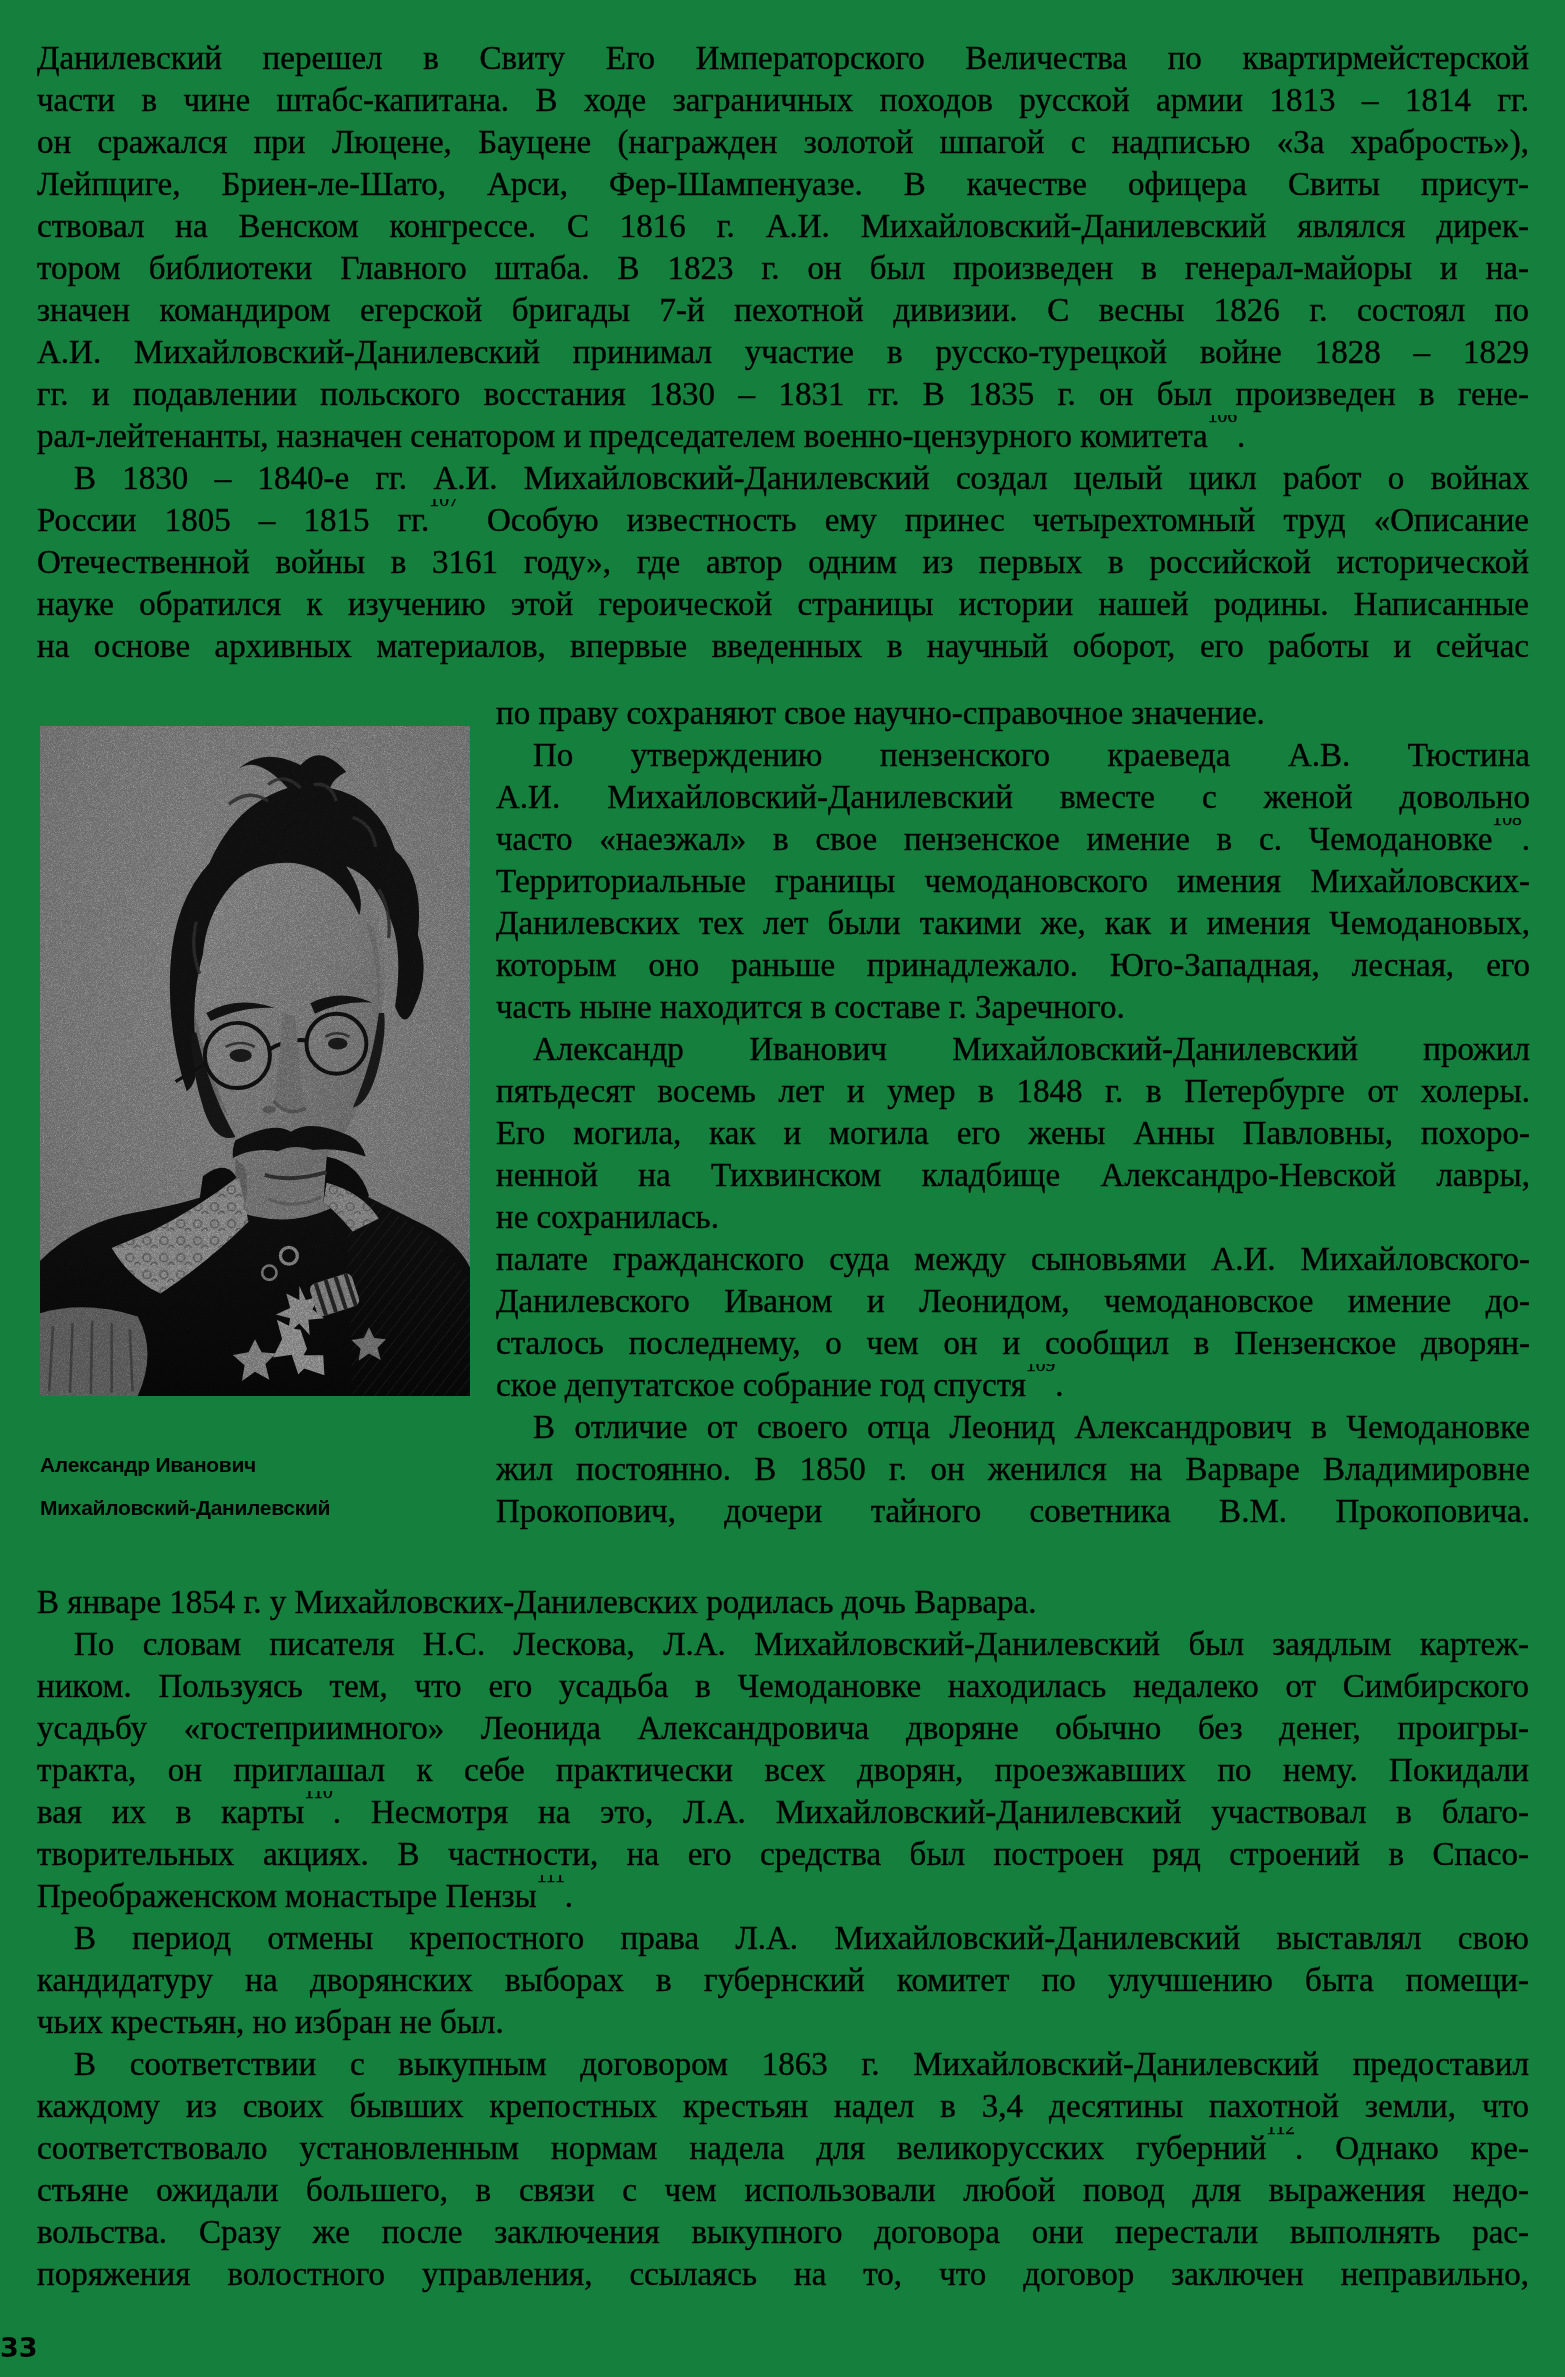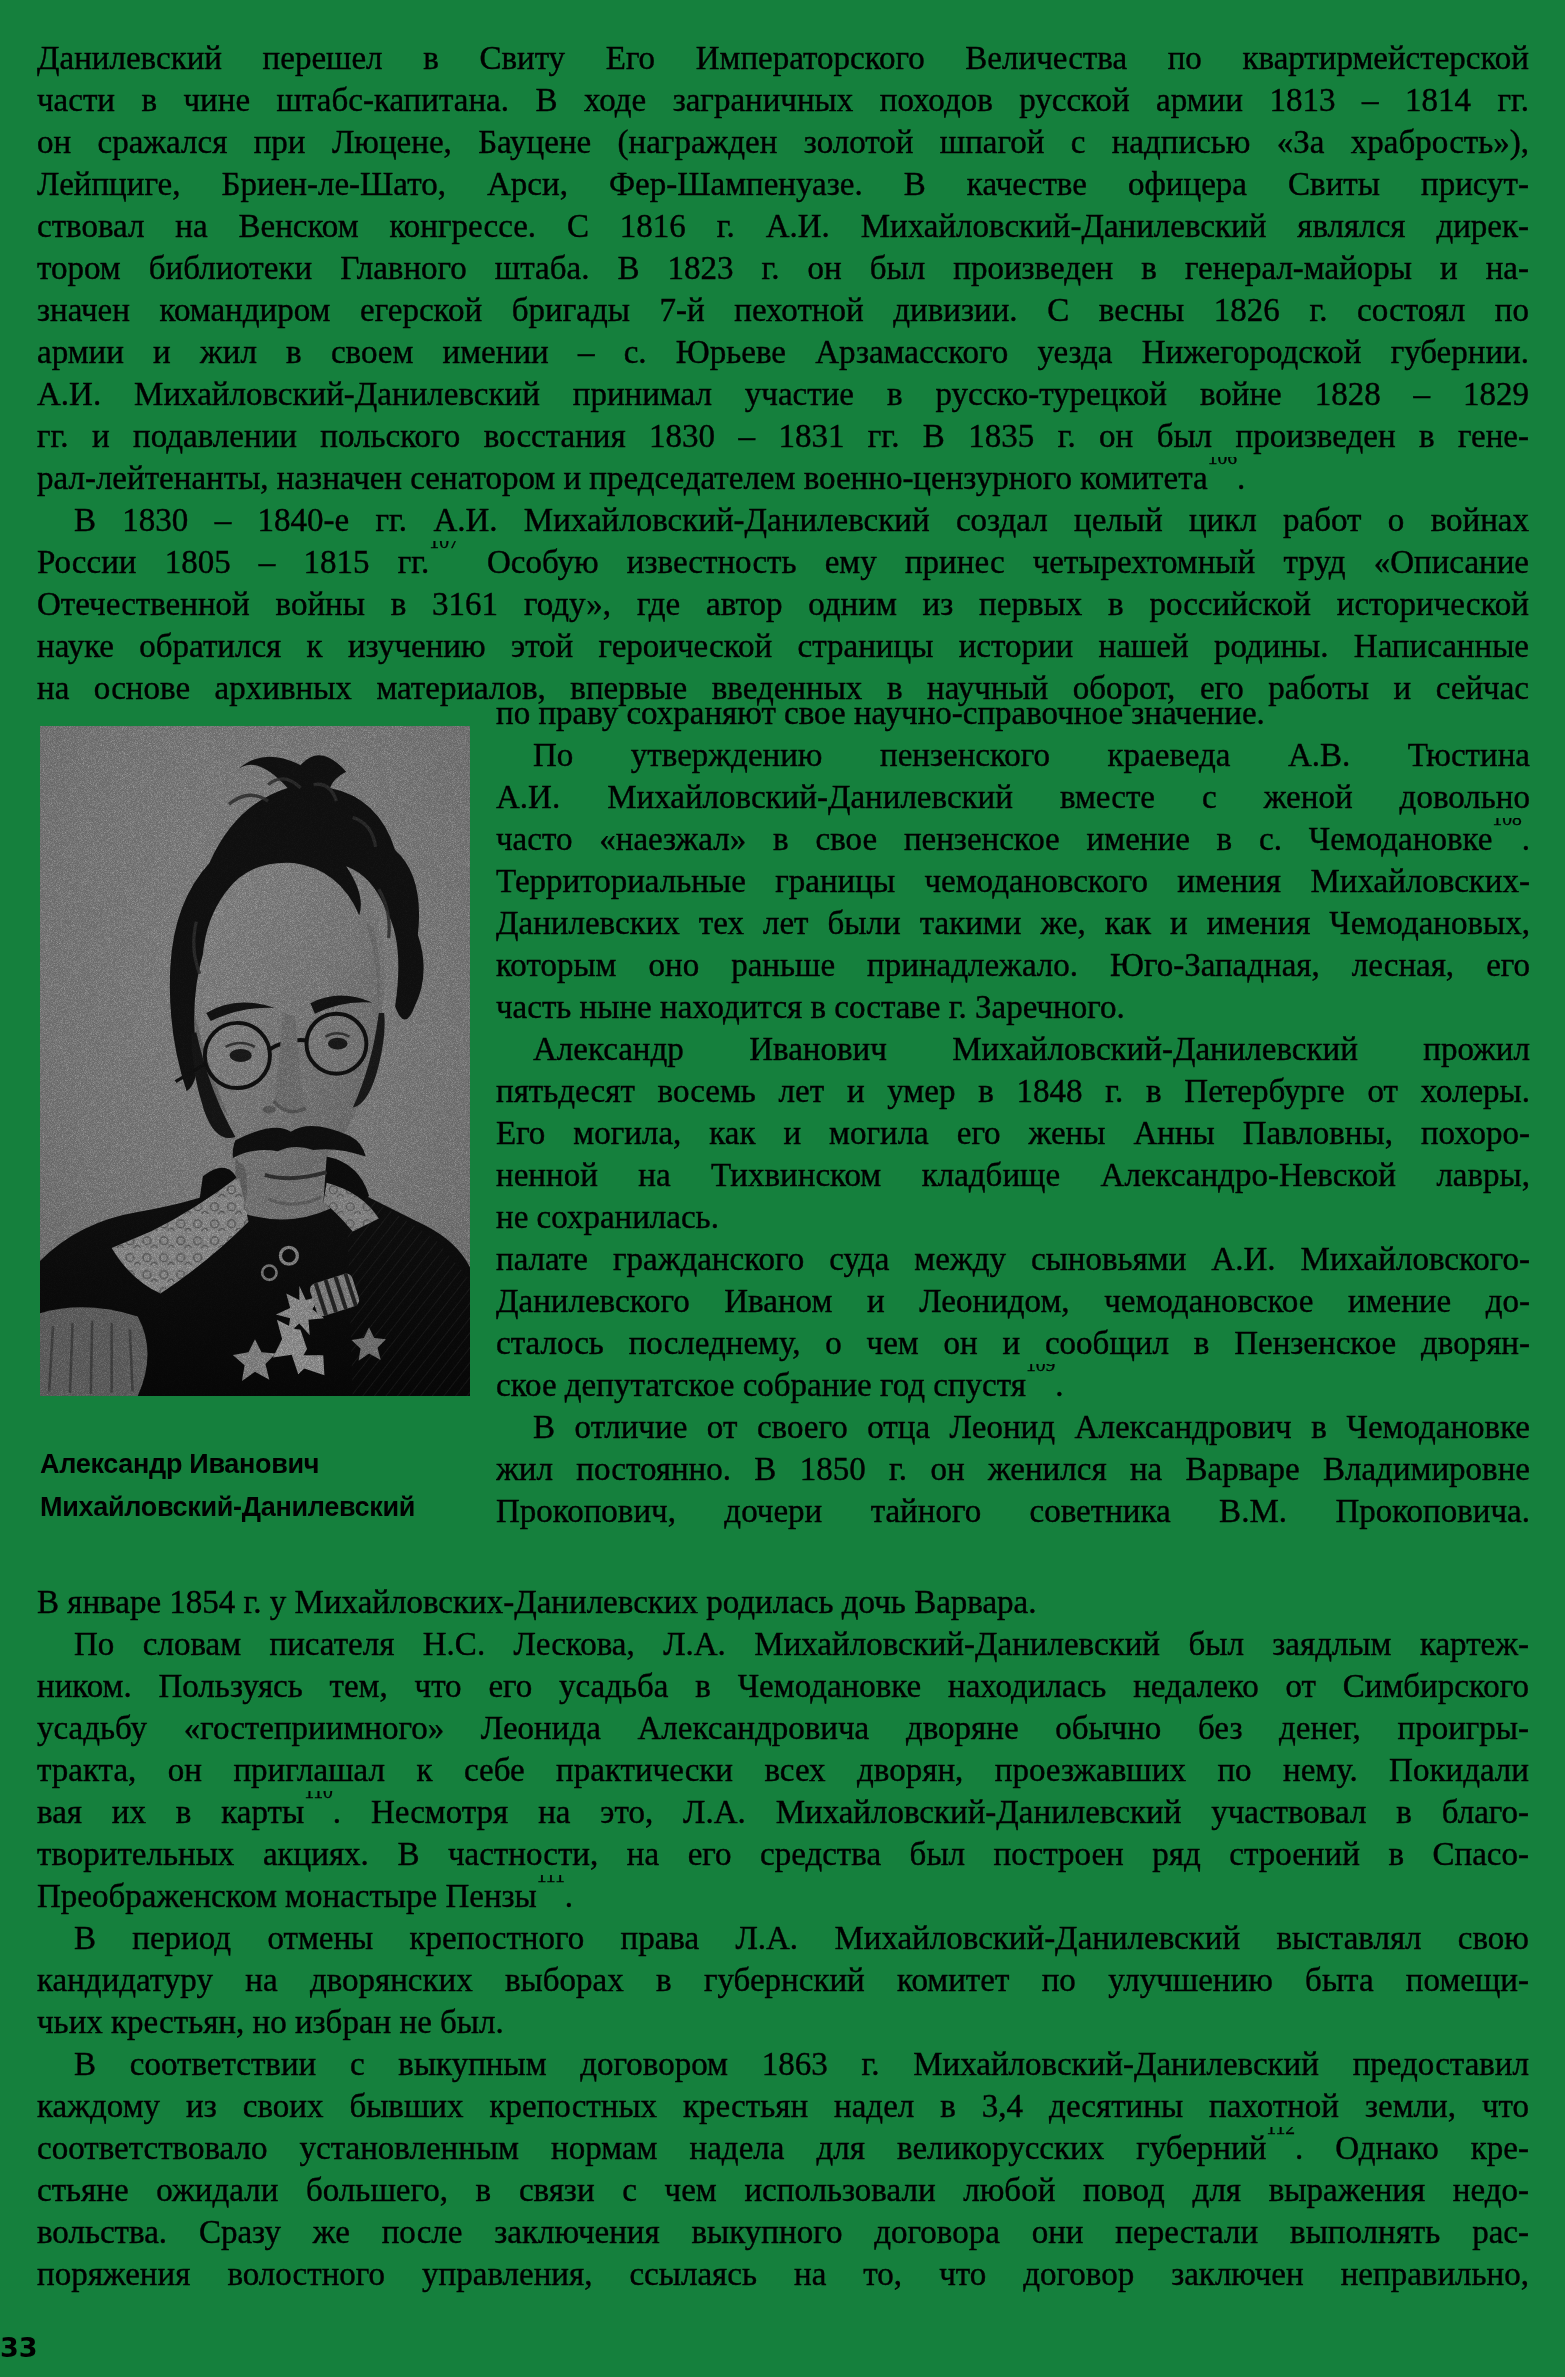--- a/index.html
+++ b/index.html
@@ -32,21 +32,21 @@
     -webkit-text-stroke:0.3px #000;
   }
   .portrait {
     position:absolute; left:40px; top:726px;
     width:430px; height:670px; margin:0;
   }
   .portrait svg { display:block; width:100%; height:100%; }
   .caption {
     position:absolute; left:40px; top:1443px; width:450px;
     font-family:"Liberation Sans", sans-serif;
-    font-weight:bold; font-size:27px; line-height:43px;
+    font-weight:bold; font-size:21px; line-height:43px;
     letter-spacing:-0.3px;
   }
   .page-number {
     position:absolute; left:0; top:2332px; width:1565px;
     text-align:left;
     font-family:"DejaVu Sans", sans-serif;
     font-size:27px; font-weight:bold;
   }
 </style>
 </head>
@@ -55,21 +55,20 @@
 <div class="page">
 
   <div id="top-lines" class="text-block">
       <div class="line"><span>Данилевский перешел в Свиту Его Императорского Величества по квартирмейстерской</span></div>
       <div class="line"><span>части в чине штабс-капитана. В ходе заграничных походов русской армии 1813 – 1814 гг.</span></div>
       <div class="line"><span>он сражался при Люцене, Бауцене (награжден золотой шпагой с надписью «За храбрость»),</span></div>
       <div class="line"><span>Лейпциге, Бриен-ле-Шато, Арси, Фер-Шампенуазе. В качестве офицера Свиты присут-</span></div>
       <div class="line"><span>ствовал на Венском конгрессе. С 1816 г. А.И. Михайловский-Данилевский являлся дирек-</span></div>
       <div class="line"><span>тором библиотеки Главного штаба. В 1823 г. он был произведен в генерал-майоры и на-</span></div>
       <div class="line"><span>значен командиром егерской бригады 7-й пехотной дивизии. С весны 1826 г. состоял по</span></div>
-      <div class="line"><span>армии и жил в своем имении – с. Юрьеве Арзамасского уезда Нижегородской губернии.</span></div>
       <div class="line"><span>А.И. Михайловский-Данилевский принимал участие в русско-турецкой войне 1828 – 1829</span></div>
       <div class="line"><span>гг. и подавлении польского восстания 1830 – 1831 гг. В 1835 г. он был произведен в гене-</span></div>
       <div class="line end"><span>рал-лейтенанты, назначен сенатором и председателем военно-цензурного комитета</span><sup>106</sup><span>.</span></div>
       <div class="line indent"><span>В 1830 – 1840-е гг. А.И. Михайловский-Данилевский создал целый цикл работ о войнах</span></div>
       <div class="line"><span>России 1805 – 1815 гг.</span><sup>107</sup><span> Особую известность ему принес четырехтомный труд «Описание</span></div>
       <div class="line"><span>Отечественной войны в 3161 году», где автор одним из первых в российской исторической</span></div>
       <div class="line"><span>науке обратился к изучению этой героической страницы истории нашей родины. Написанные</span></div>
       <div class="line"><span>на основе архивных материалов, впервые введенных в научный оборот, его работы и сейчас</span></div>
     </div>
 

